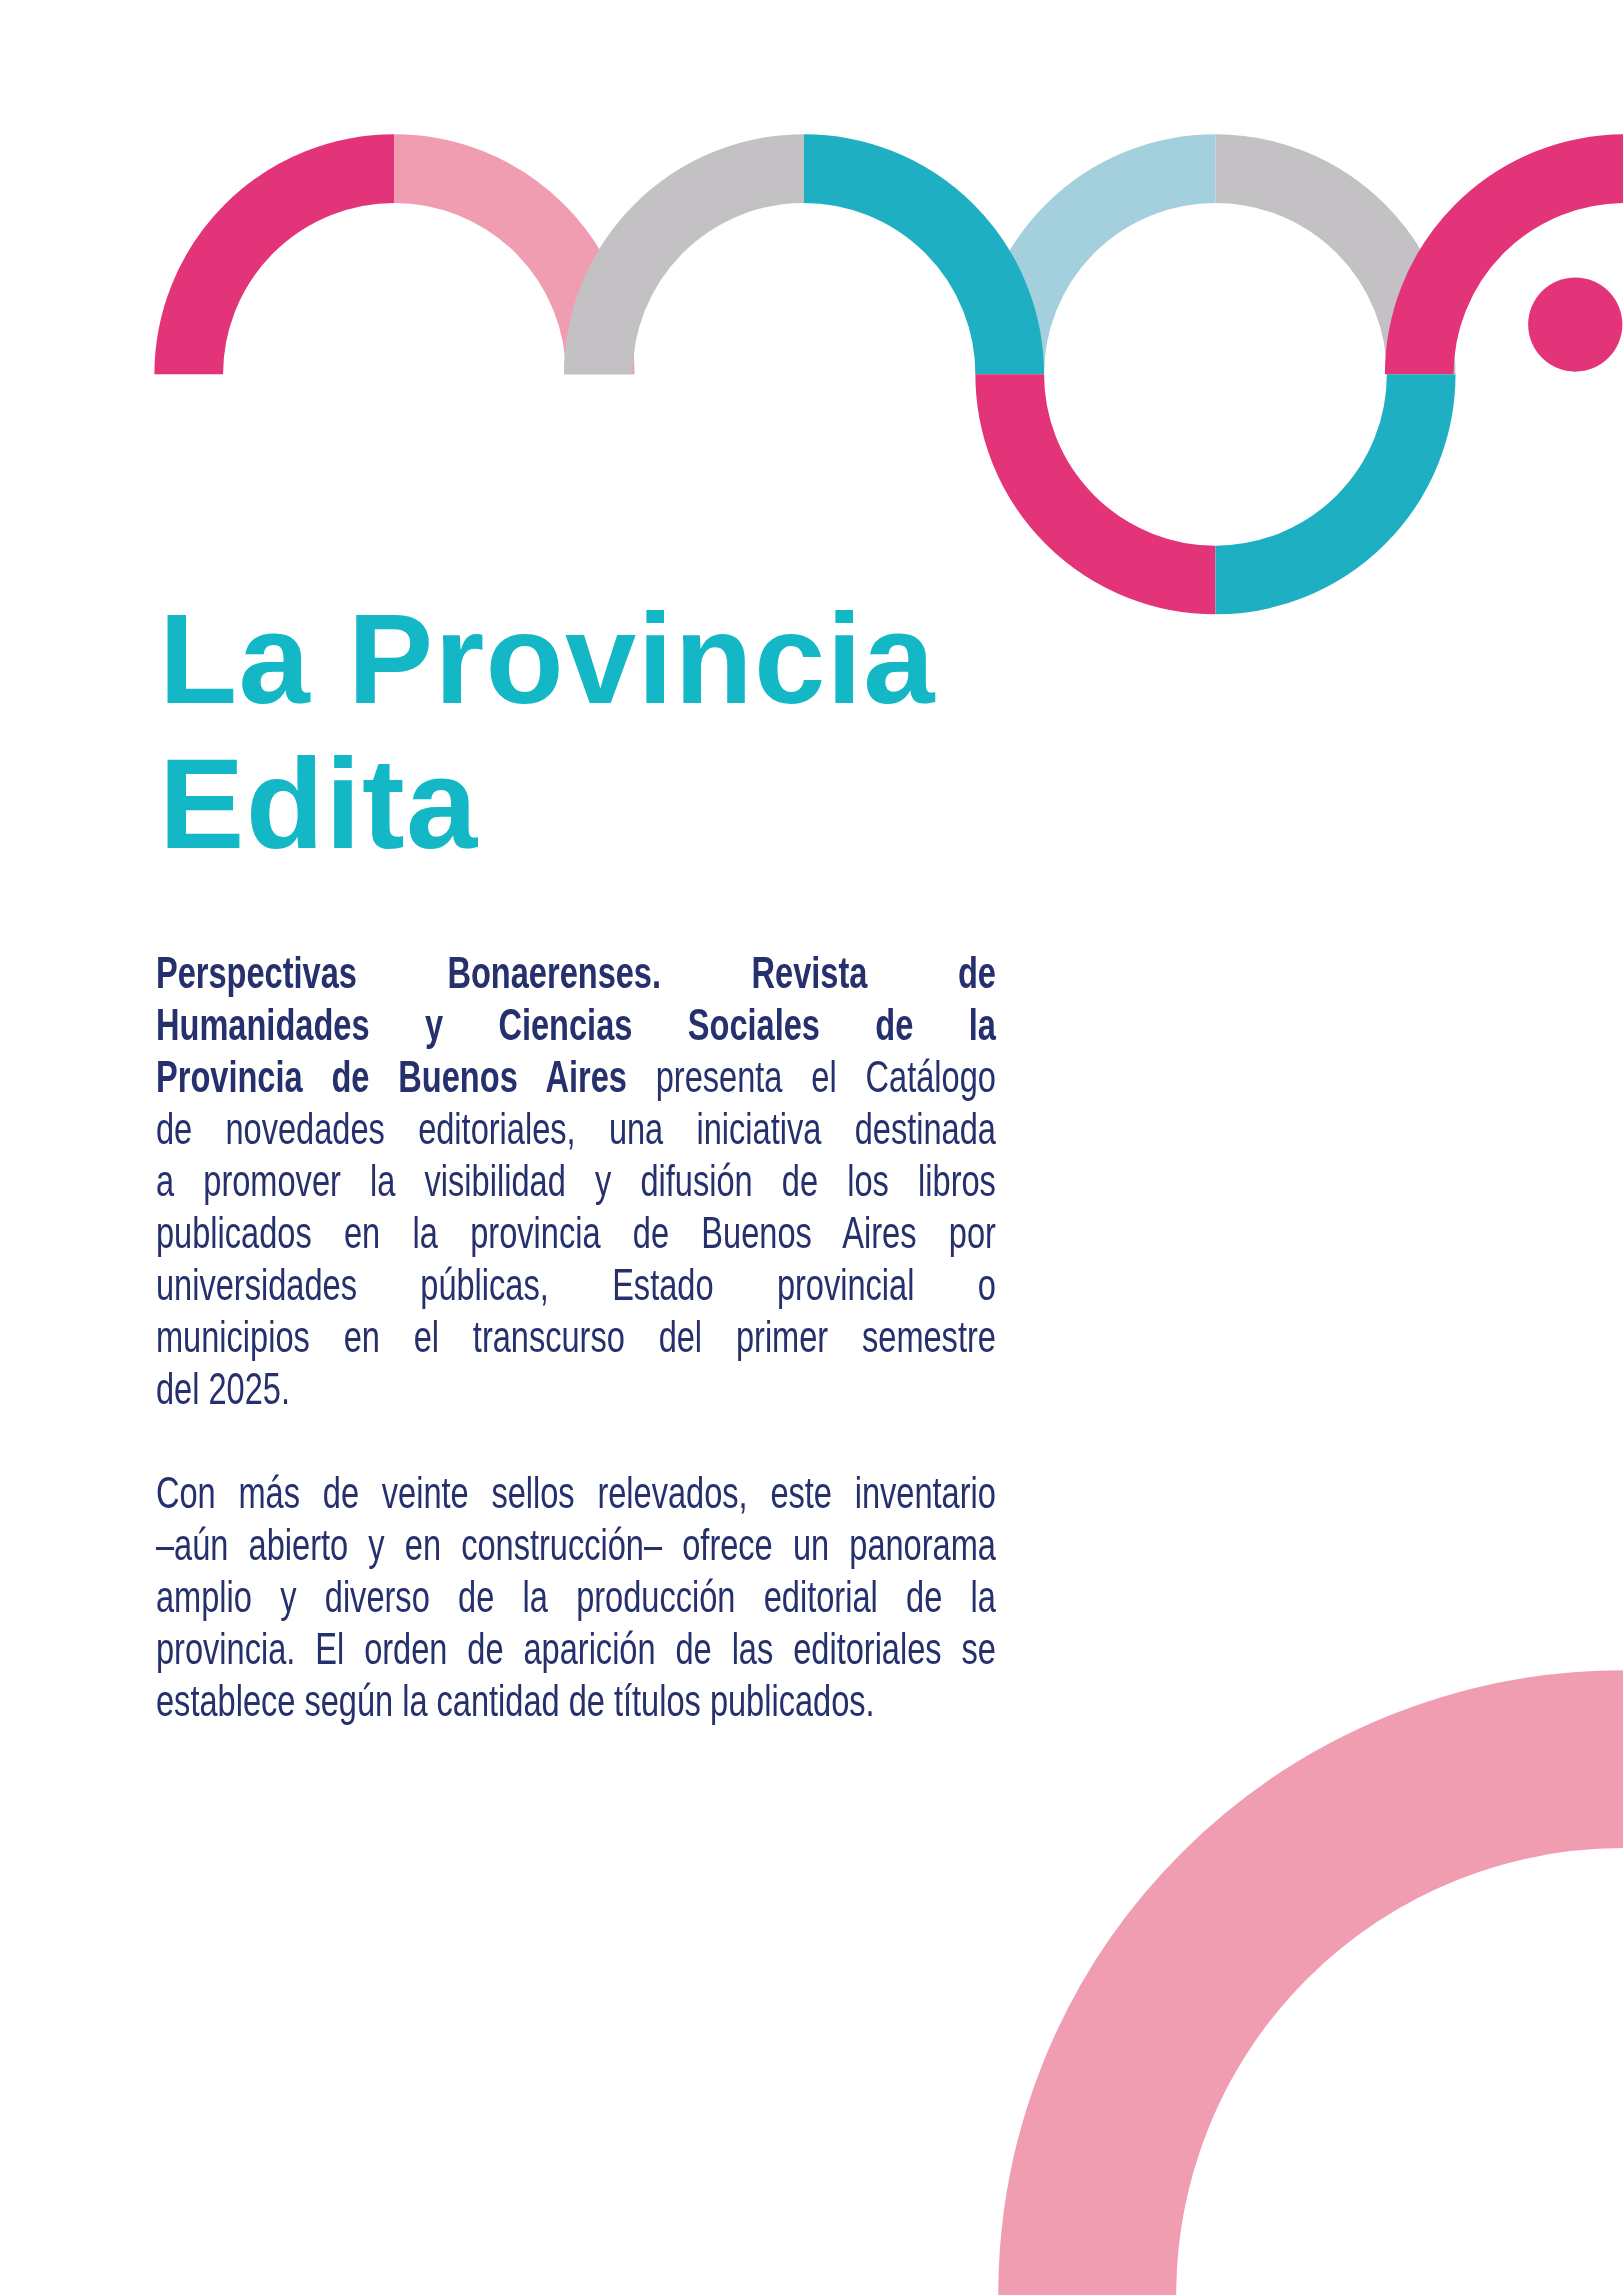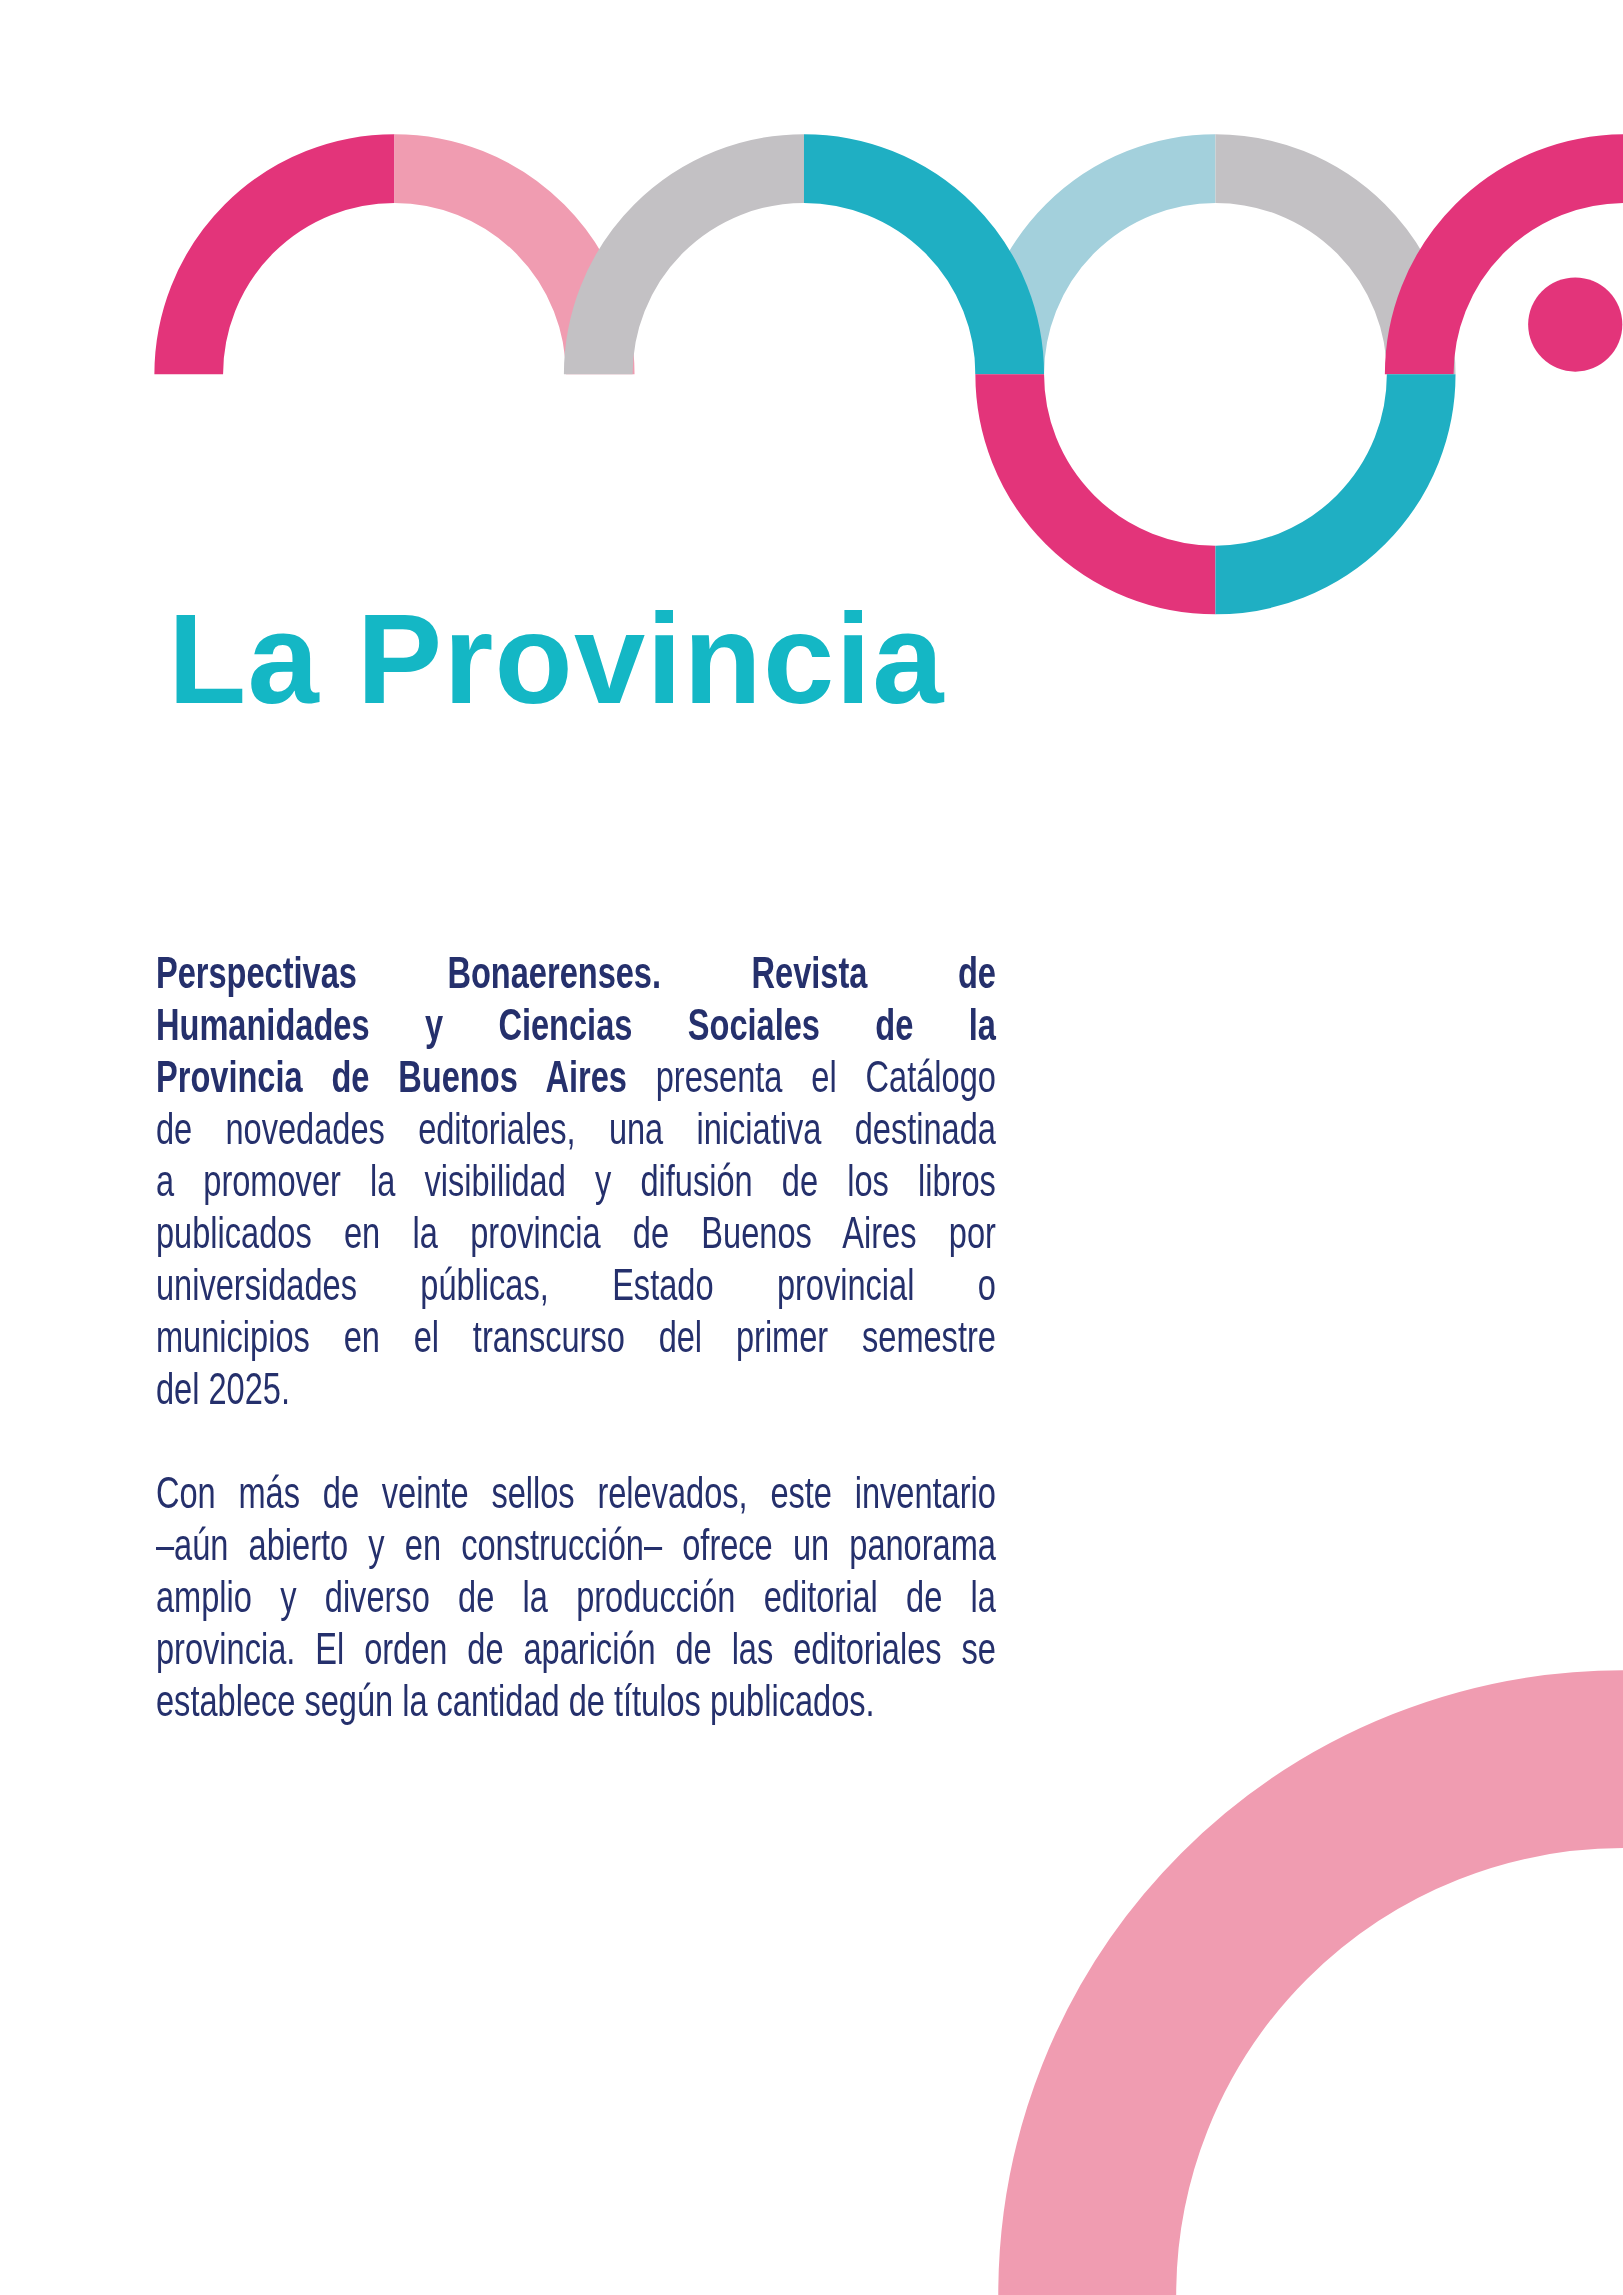--- a/index.html
+++ b/index.html
@@ -1,19 +1,19 @@
 <!DOCTYPE html>
 <html style="font-size:10.5px"><head>
 <meta charset="utf-8">
 <style>
   html, body { margin: 0; padding: 0; background: #ffffff; }
   body { width: 1623px; height: 2295px; position: relative; overflow: hidden; }
   .deco { position: absolute; left: 0; top: 0; width: 1623px; height: 2295px; pointer-events: none; }
   .title {
-    position: absolute; left: 168px; top: 586px;
+    position: absolute; left: 159px; top: 586px;
     margin: 0;
     font-family: "Liberation Sans", sans-serif; font-weight: 700;
     font-size: 128px; line-height: 145px; letter-spacing: 1.3px;
     color: #14B7C5;
   }
   .title span { display: block; white-space: nowrap; }
   .body-wrap {
     position: absolute; left: 156px; top: 947px;
     width: 1135px;
     transform: scaleX(0.74); transform-origin: 0 0;
@@ -47,20 +47,21 @@
     <path d="M 1543.5 572 A 314.5 314.5 0 0 0 1858 886.5" stroke="#E3347A"></path>
     <path d="M 1858 886.5 A 314.5 314.5 0 0 0 2172.5 572" stroke="#1FAFC3"></path>
   </g>
   <circle cx="2408" cy="496" r="72" fill="#E3347A"></circle>
 
   <path d="M 1662 3508 A 819 819 0 0 1 2481 2689" fill="none" stroke="#F09CB1" stroke-width="272" stroke-linecap="butt"></path>
 </svg>
 
 <h1 class="title">
   <span>La Provincia</span>
+  <span>Edita</span>
 </h1>
 
 <div class="body-wrap">
   <p class="para">
     <span class="line"><span class="b">Perspectivas Bonaerenses. Revista de</span><span></span></span>
     <span class="line"><span class="b">Humanidades y Ciencias Sociales de la</span><span></span></span>
     <span class="line"><span class="b">Provincia de Buenos  Aires</span><span> presenta el Catálogo</span></span>
     <span class="line"><span class="b"></span><span>de novedades editoriales, una iniciativa destinada</span></span>
     <span class="line"><span class="b"></span><span>a promover la visibilidad y difusión de los libros</span></span>
     <span class="line"><span class="b"></span><span>publicados en la provincia de Buenos Aires por</span></span>

